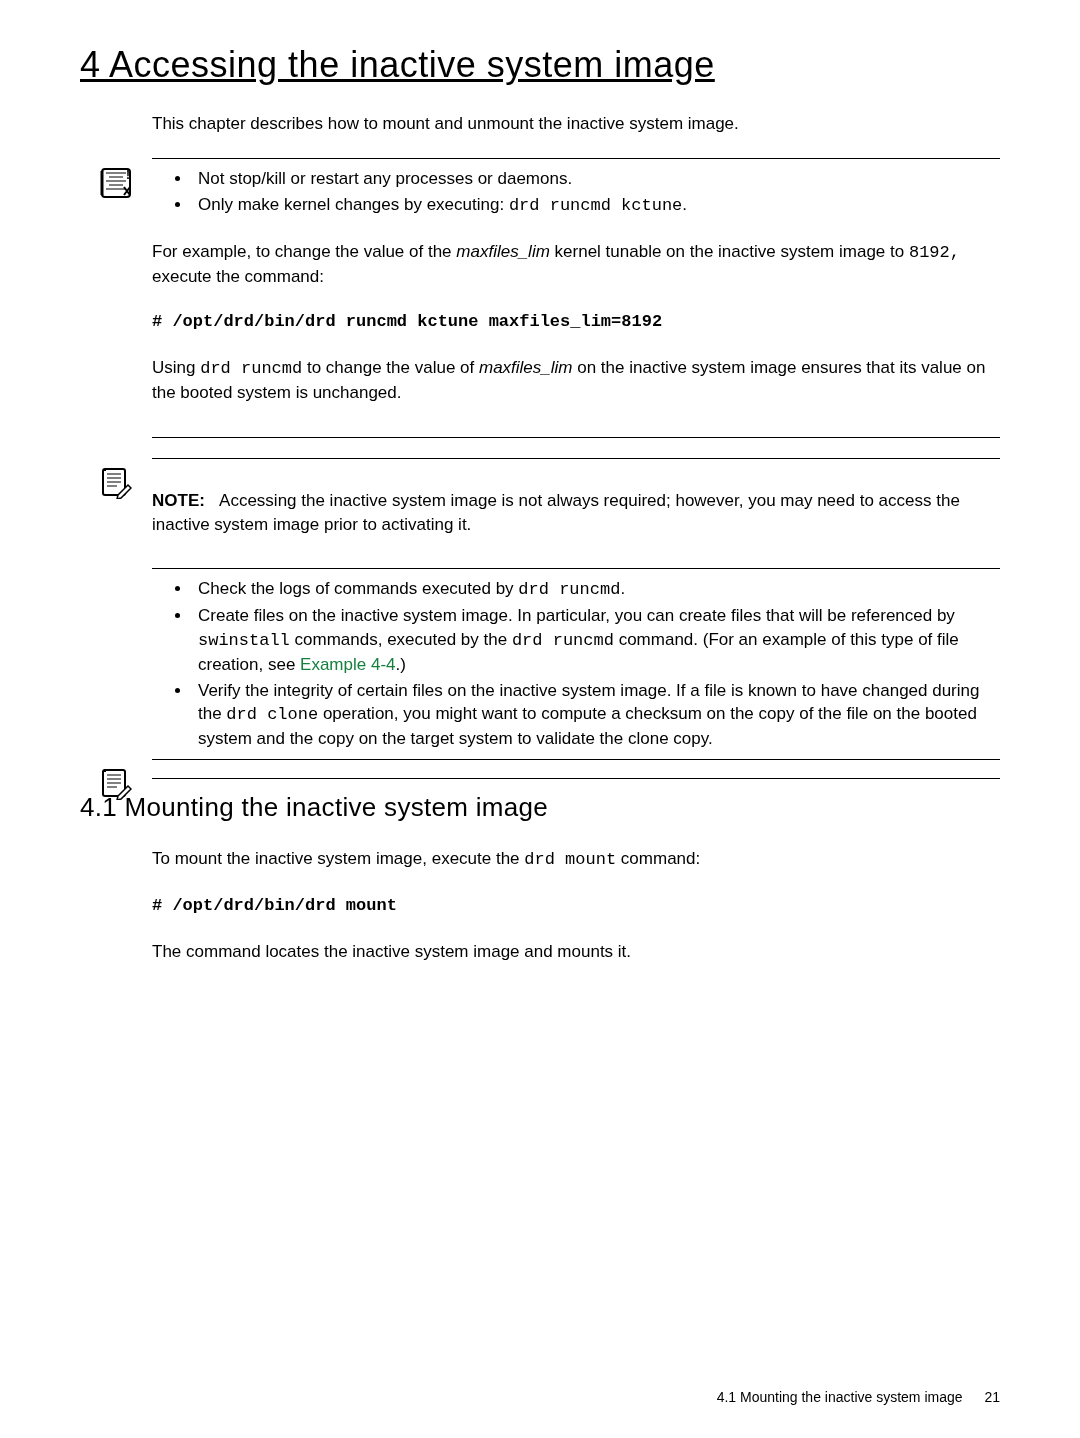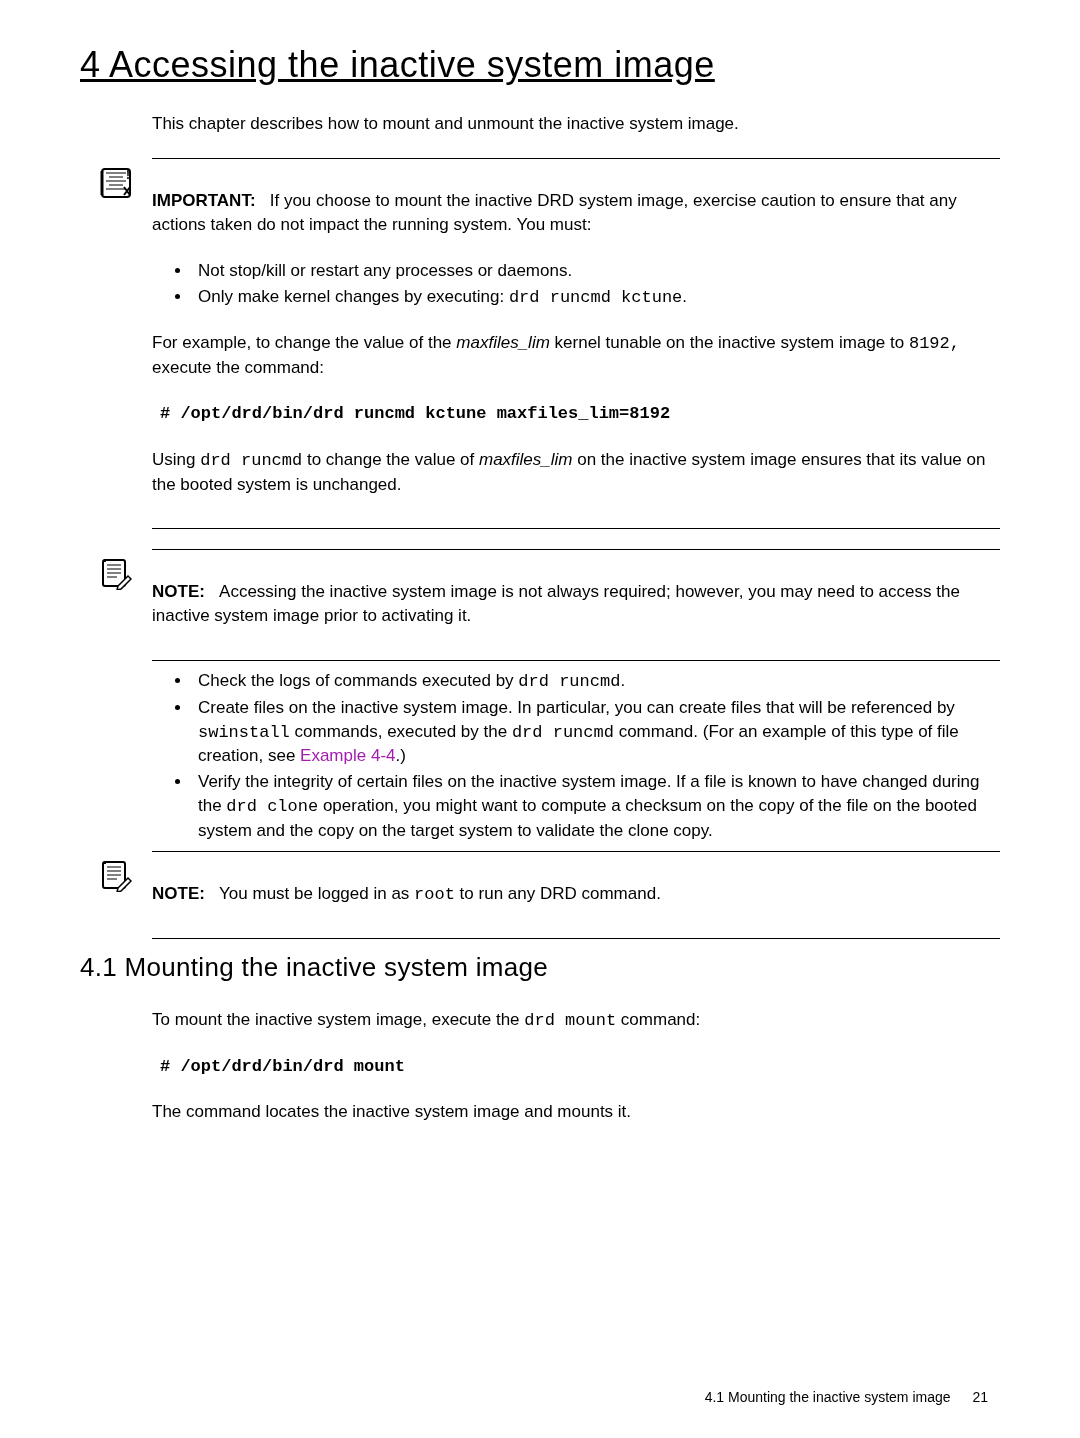--- a/index.html
+++ b/index.html
@@ -61,28 +61,28 @@
     }
     li {
       margin-bottom: 2px;
       padding-left: 6px;
     }
     .mono { font-family: "Courier New", monospace; }
     .italic { font-style: italic; }
     .cmd-block {
       font-family: "Courier New", monospace;
       font-weight: bold;
-      margin: 6px 8px;
+      margin: 6px 0;
     }
     .para { margin: 22px 0; }
-    .link { color: #a21caf; }
+    .link { color: #15803d; }
     .footer {
       position: absolute;
       bottom: 30px;
-      right: 92px;
+      right: 80px;
       font-size: 14px;
     }
     .footer .page {
       margin-left: 18px;
     }
     .gap { height: 4px; }
     .svg-icon { display: block; }
   </style>
 </head>
 <body>
@@ -95,23 +95,20 @@
   <div class="callout">
     <div class="callout-icon">
       <svg class="svg-icon" viewBox="0 0 32 32" width="32" height="32">
         <rect x="2" y="2" width="28" height="28" rx="3" fill="none" stroke="#000" stroke-width="2"></rect>
         <path d="M6 6 h20 M9 10 h14 M6 14 h20 M9 18 h14 M6 22 h20" stroke="#000" stroke-width="1.2" fill="none"></path>
         <path d="M24 20 l6 8 M30 20 l-6 8" stroke="#000" stroke-width="2"></path>
         <line x1="2" y1="4" x2="2" y2="28" stroke="#000" stroke-width="3"></line>
         <text x="26" y="12" font-size="12" font-weight="bold" fill="#000">!</text>
       </svg>
     </div>
-    <p class="para">
-      <span class="callout-label">IMPORTANT:</span>&nbsp;&nbsp;&nbsp;<span>If you choose to mount the inactive DRD system image, exercise caution to ensure that any actions taken do not impact the running system. You must:</span>
-    </p>
     <ul>
       <li>Not stop/kill or restart any processes or daemons.</li>
       <li>
         <span>Only make kernel changes by executing: </span><span class="mono">drd runcmd kctune</span><span>.</span>
       </li>
     </ul>
     <p class="para">
       <span>For example, to change the value of the </span><span class="italic">maxfiles_lim</span><span> kernel tunable on the inactive system image to </span><span class="mono">8192,</span><span> execute the command:</span>
     </p>
     <div class="cmd-block"># /opt/drd/bin/drd runcmd kctune maxfiles_lim=8192</div>
@@ -150,23 +147,20 @@
 
   <div class="callout">
     <div class="callout-icon">
       <svg class="svg-icon" viewBox="0 0 32 32" width="32" height="32">
         <rect x="3" y="2" width="22" height="26" rx="2" fill="none" stroke="#000" stroke-width="2"></rect>
         <path d="M7 7 h14 M7 11 h14 M7 15 h14 M7 19 h10" stroke="#000" stroke-width="1.2"></path>
         <path d="M5 4 l-2 -2 M5 4 l0 -3 M5 4 l2 -2" stroke="#000" stroke-width="1"></path>
         <path d="M18 28 l10 -10 l3 3 l-10 10 l-4 1 z" fill="#fff" stroke="#000" stroke-width="1.5"></path>
       </svg>
     </div>
-    <p class="para">
-      <span class="callout-label">NOTE:</span>&nbsp;&nbsp;&nbsp;<span>You must be logged in as </span><span class="mono">root</span><span> to run any DRD command.</span>
-    </p>
   </div>
 </div>
 
 <h2>4.1 Mounting the inactive system image</h2>
 
 <div class="body-indent">
   <p class="para">
     <span>To mount the inactive system image, execute the </span><span class="mono">drd mount</span><span> command:</span>
   </p>
   <div class="cmd-block"># /opt/drd/bin/drd mount</div>

